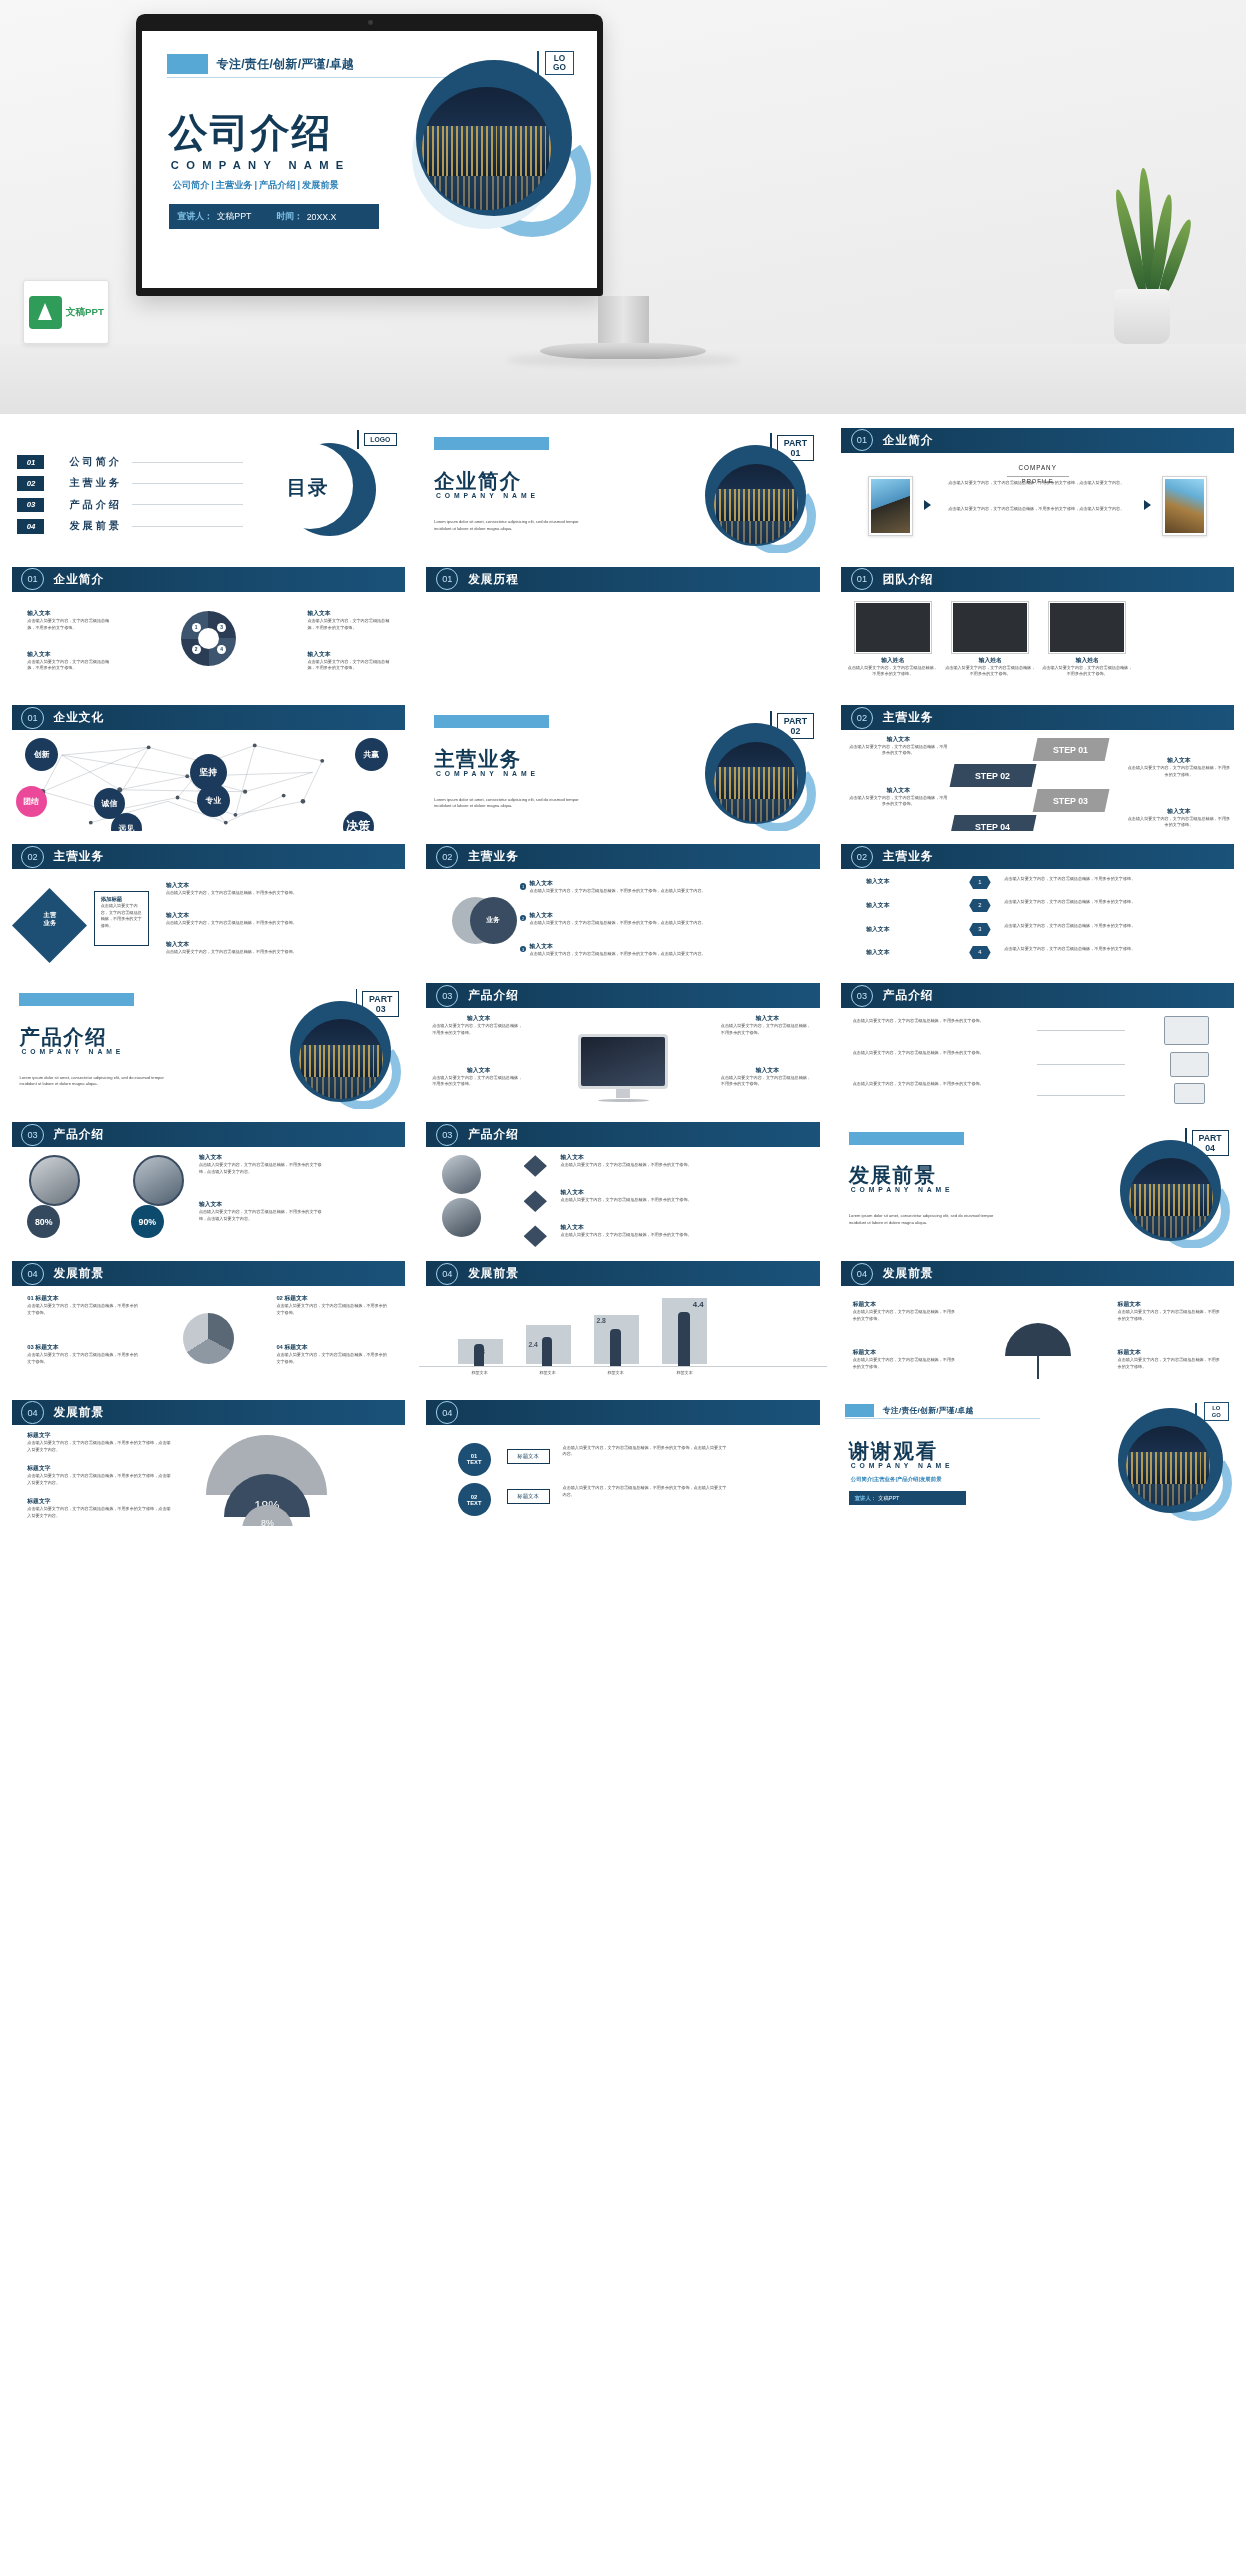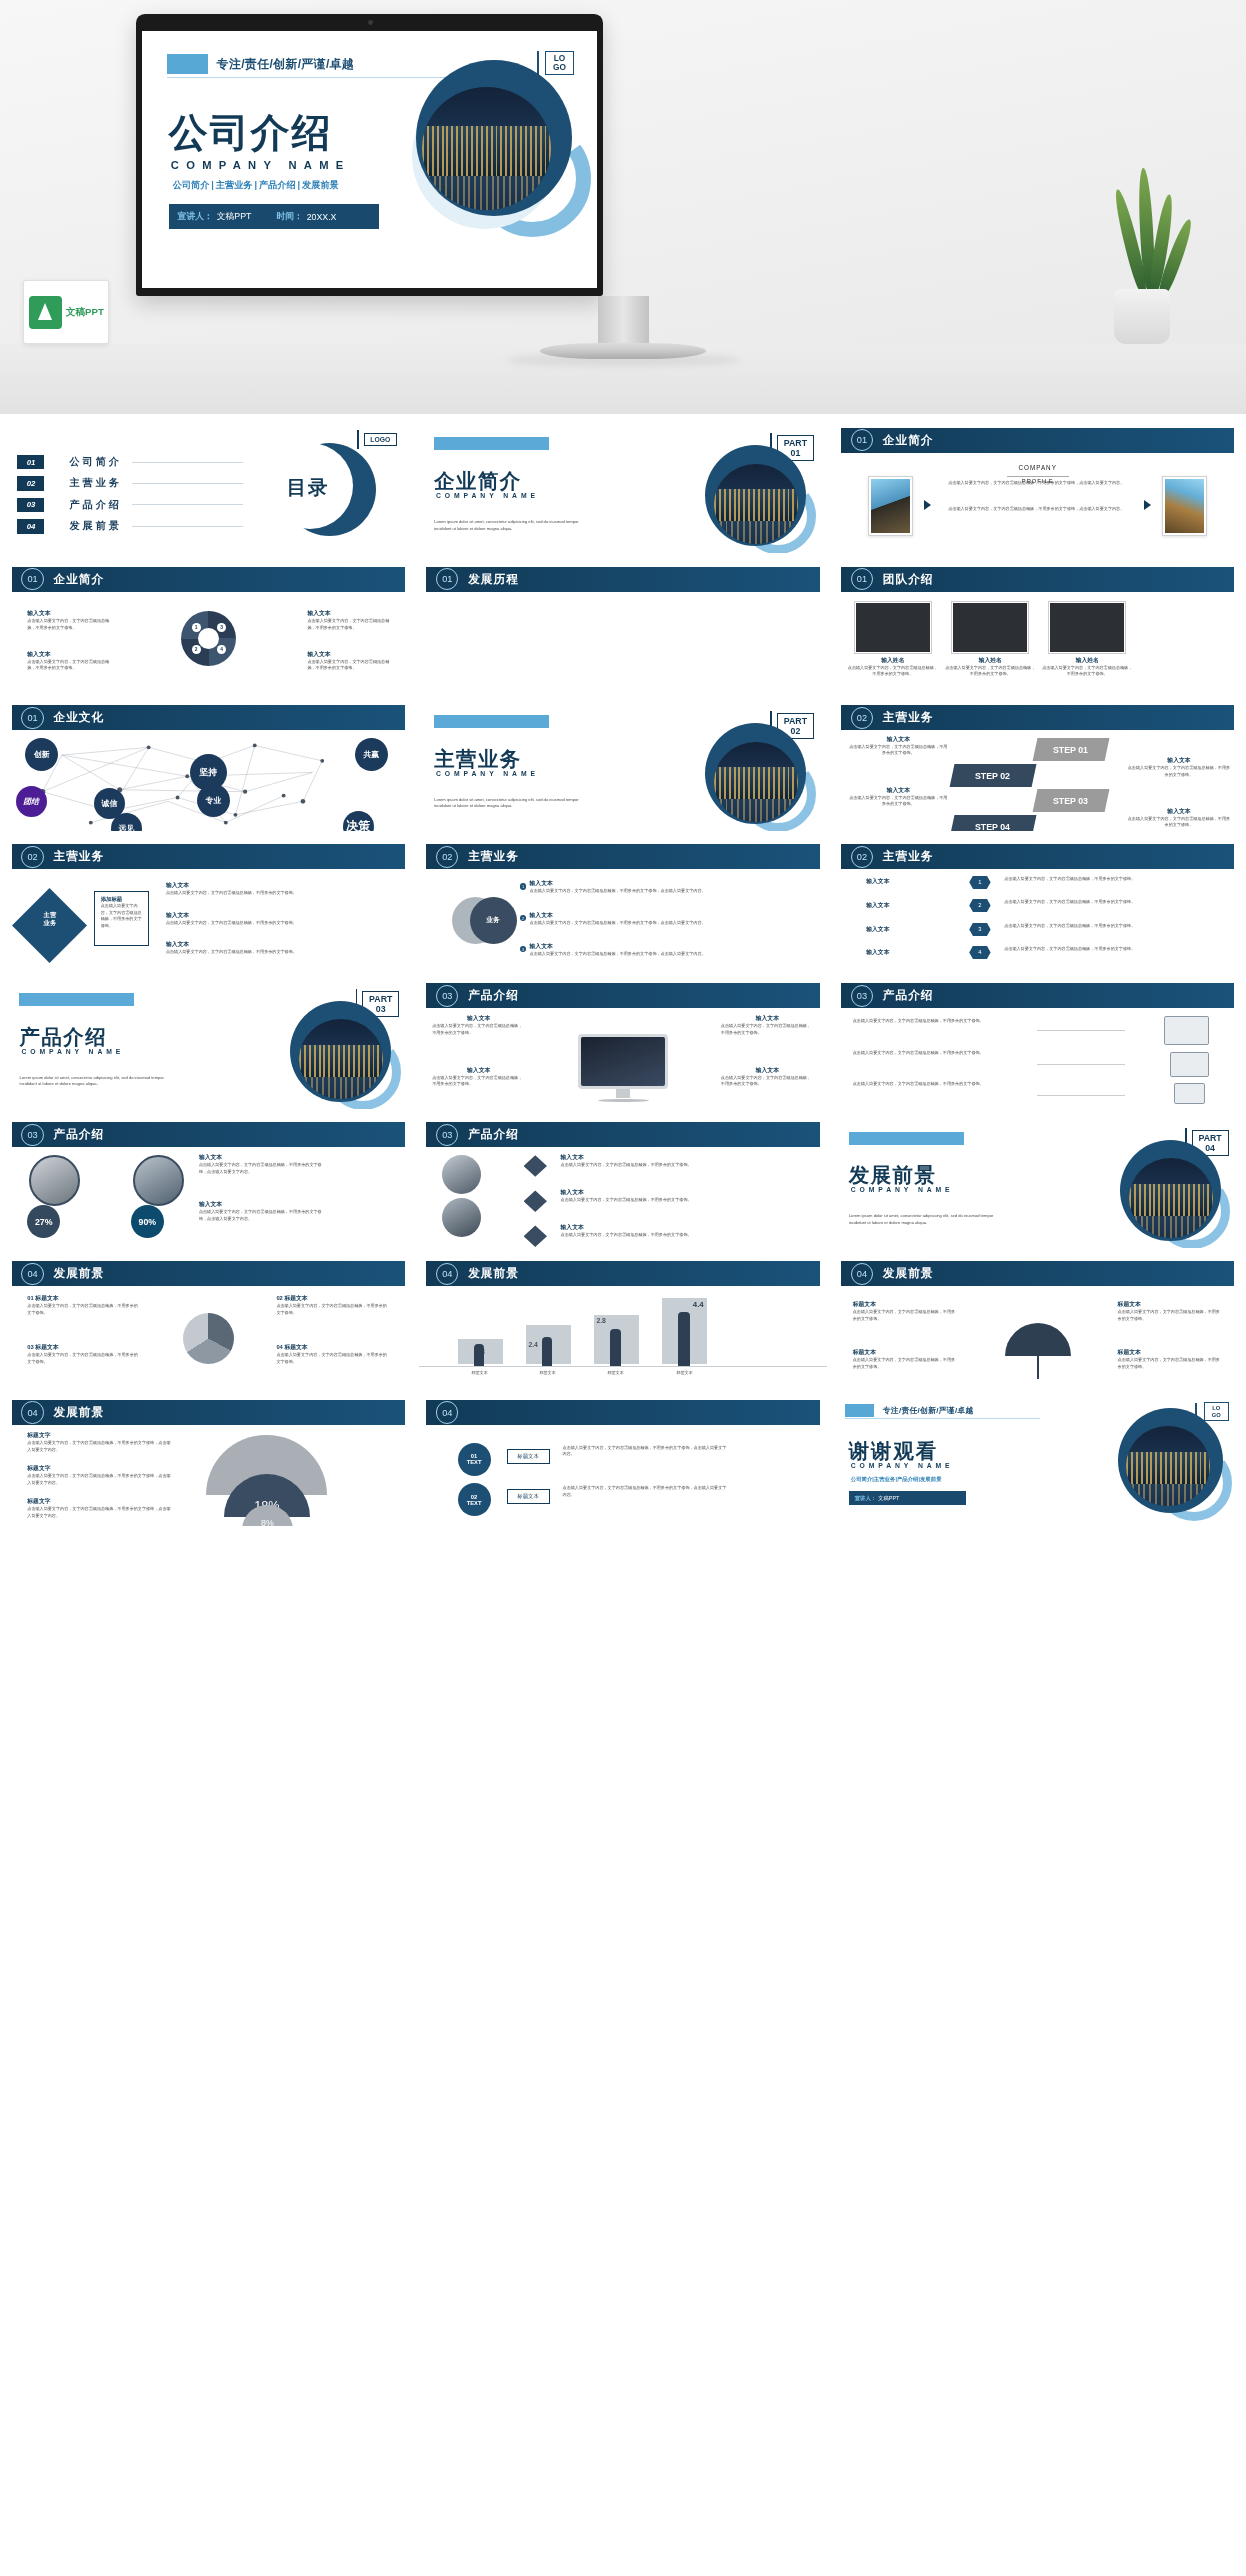--- a/index.html
+++ b/index.html
@@ -381,21 +381,21 @@
             <circle cx="310" cy="70" r="2.4"></circle>
             <circle cx="330" cy="28" r="2"></circle>
           <circle cx="90" cy="92" r="2"></circle>
             <circle cx="230" cy="92" r="2"></circle>
             <circle cx="290" cy="64" r="2"></circle>
         </g>
       </svg>
       <div style="position:absolute;left:21.4px;top:5.8px;width:33px;height:33px;border-radius:50%;background:#1b3a5c;color:#fff;font-size:7.8px;display:flex;align-items:center;justify-content:center;font-weight:bold;">创新</div>
       <div style="position:absolute;right:25px;top:5.8px;width:33px;height:33px;border-radius:50%;background:#1b3a5c;color:#fff;font-size:7.8px;display:flex;align-items:center;justify-content:center;font-weight:bold;">共赢</div>
       <div style="position:absolute;left:50%;margin-left:-18.5px;top:21.4px;width:37px;height:37px;border-radius:50%;background:#1b3a5c;color:#fff;font-size:8.8px;display:flex;align-items:center;justify-content:center;font-weight:bold;">坚持</div>
-      <div style="position:absolute;left:11.7px;top:53px;width:31px;height:31px;border-radius:50%;background:#4c1d95;color:#fff;font-size:7.8px;display:flex;align-items:center;justify-content:center;font-weight:bold;font-style:italic;">团结</div>
+      <div style="position:absolute;left:11.7px;top:53px;width:31px;height:31px;border-radius:50%;background:#ec4899;color:#fff;font-size:7.8px;display:flex;align-items:center;justify-content:center;font-weight:bold;">团结</div>
       <div style="position:absolute;left:90px;top:55px;width:31px;height:31px;border-radius:50%;background:#1b3a5c;color:#fff;font-size:7.8px;display:flex;align-items:center;justify-content:center;font-weight:bold;">诚信</div>
       <div style="position:absolute;left:193px;top:51px;width:33px;height:33px;border-radius:50%;background:#1b3a5c;color:#fff;font-size:7.8px;display:flex;align-items:center;justify-content:center;font-weight:bold;">专业</div>
       <div style="position:absolute;left:107px;top:80px;width:31px;height:31px;border-radius:50%;background:#1b3a5c;color:#fff;font-size:7.8px;display:flex;align-items:center;justify-content:center;font-weight:bold;">远见</div>
       <div style="position:absolute;right:39px;top:78px;width:31px;height:31px;border-radius:50%;background:#1b3a5c;color:#fff;font-size:12px;display:flex;align-items:center;justify-content:center;font-weight:bold;">决策</div>
     </div>
   </div>
 
   <div class="slide">
     <div class="sec-bar"></div>
     <div class="sec-title">主营业务</div>
@@ -609,21 +609,21 @@
     </div>
   </div>
 
   <div class="slide">
     <div class="hdr">
         <div class="num">03</div>
       <div class="ht">产品介绍</div>
       </div>
     <div class="body">
       <div style="position:absolute;left:25px;top:5.8px;width:51px;height:51px;border-radius:50%;background:linear-gradient(150deg,#cfd4d8,#6b747d);border:2.9px solid #3a4c61;"></div>
-      <div style="position:absolute;left:23.4px;top:56px;width:33px;height:33px;border-radius:50%;background:#34495e;color:#fff;font-size:8.8px;font-weight:bold;display:flex;align-items:center;justify-content:center;">27%</div>
+      <div style="position:absolute;left:23.4px;top:56px;width:33px;height:33px;border-radius:50%;background:#34495e;color:#fff;font-size:8.8px;font-weight:bold;display:flex;align-items:center;justify-content:center;">80%</div>
       <div style="position:absolute;left:129px;top:5.8px;width:51px;height:51px;border-radius:50%;background:linear-gradient(150deg,#b9c2ca,#50606f);border:2.9px solid #3a4c61;"></div>
       <div style="position:absolute;left:127px;top:56px;width:33px;height:33px;border-radius:50%;background:#0c4a6e;color:#fff;font-size:8.8px;font-weight:bold;display:flex;align-items:center;justify-content:center;">90%</div>
       <div style="position:absolute;left:195px;top:3.9px;width:123px;">
         <div class="lbl">输入文本</div>
           <div class="cn">点击输入简要文字内容，文字内容需概括总精炼，不用多余的文字修饰，点击输入简要文字内容。</div>
         </div>
       <div style="position:absolute;left:195px;top:51px;width:123px;">
         <div class="lbl">输入文本</div>
           <div class="cn">点击输入简要文字内容，文字内容需概括总精炼，不用多余的文字修饰，点击输入简要文字内容。</div>
         </div>

